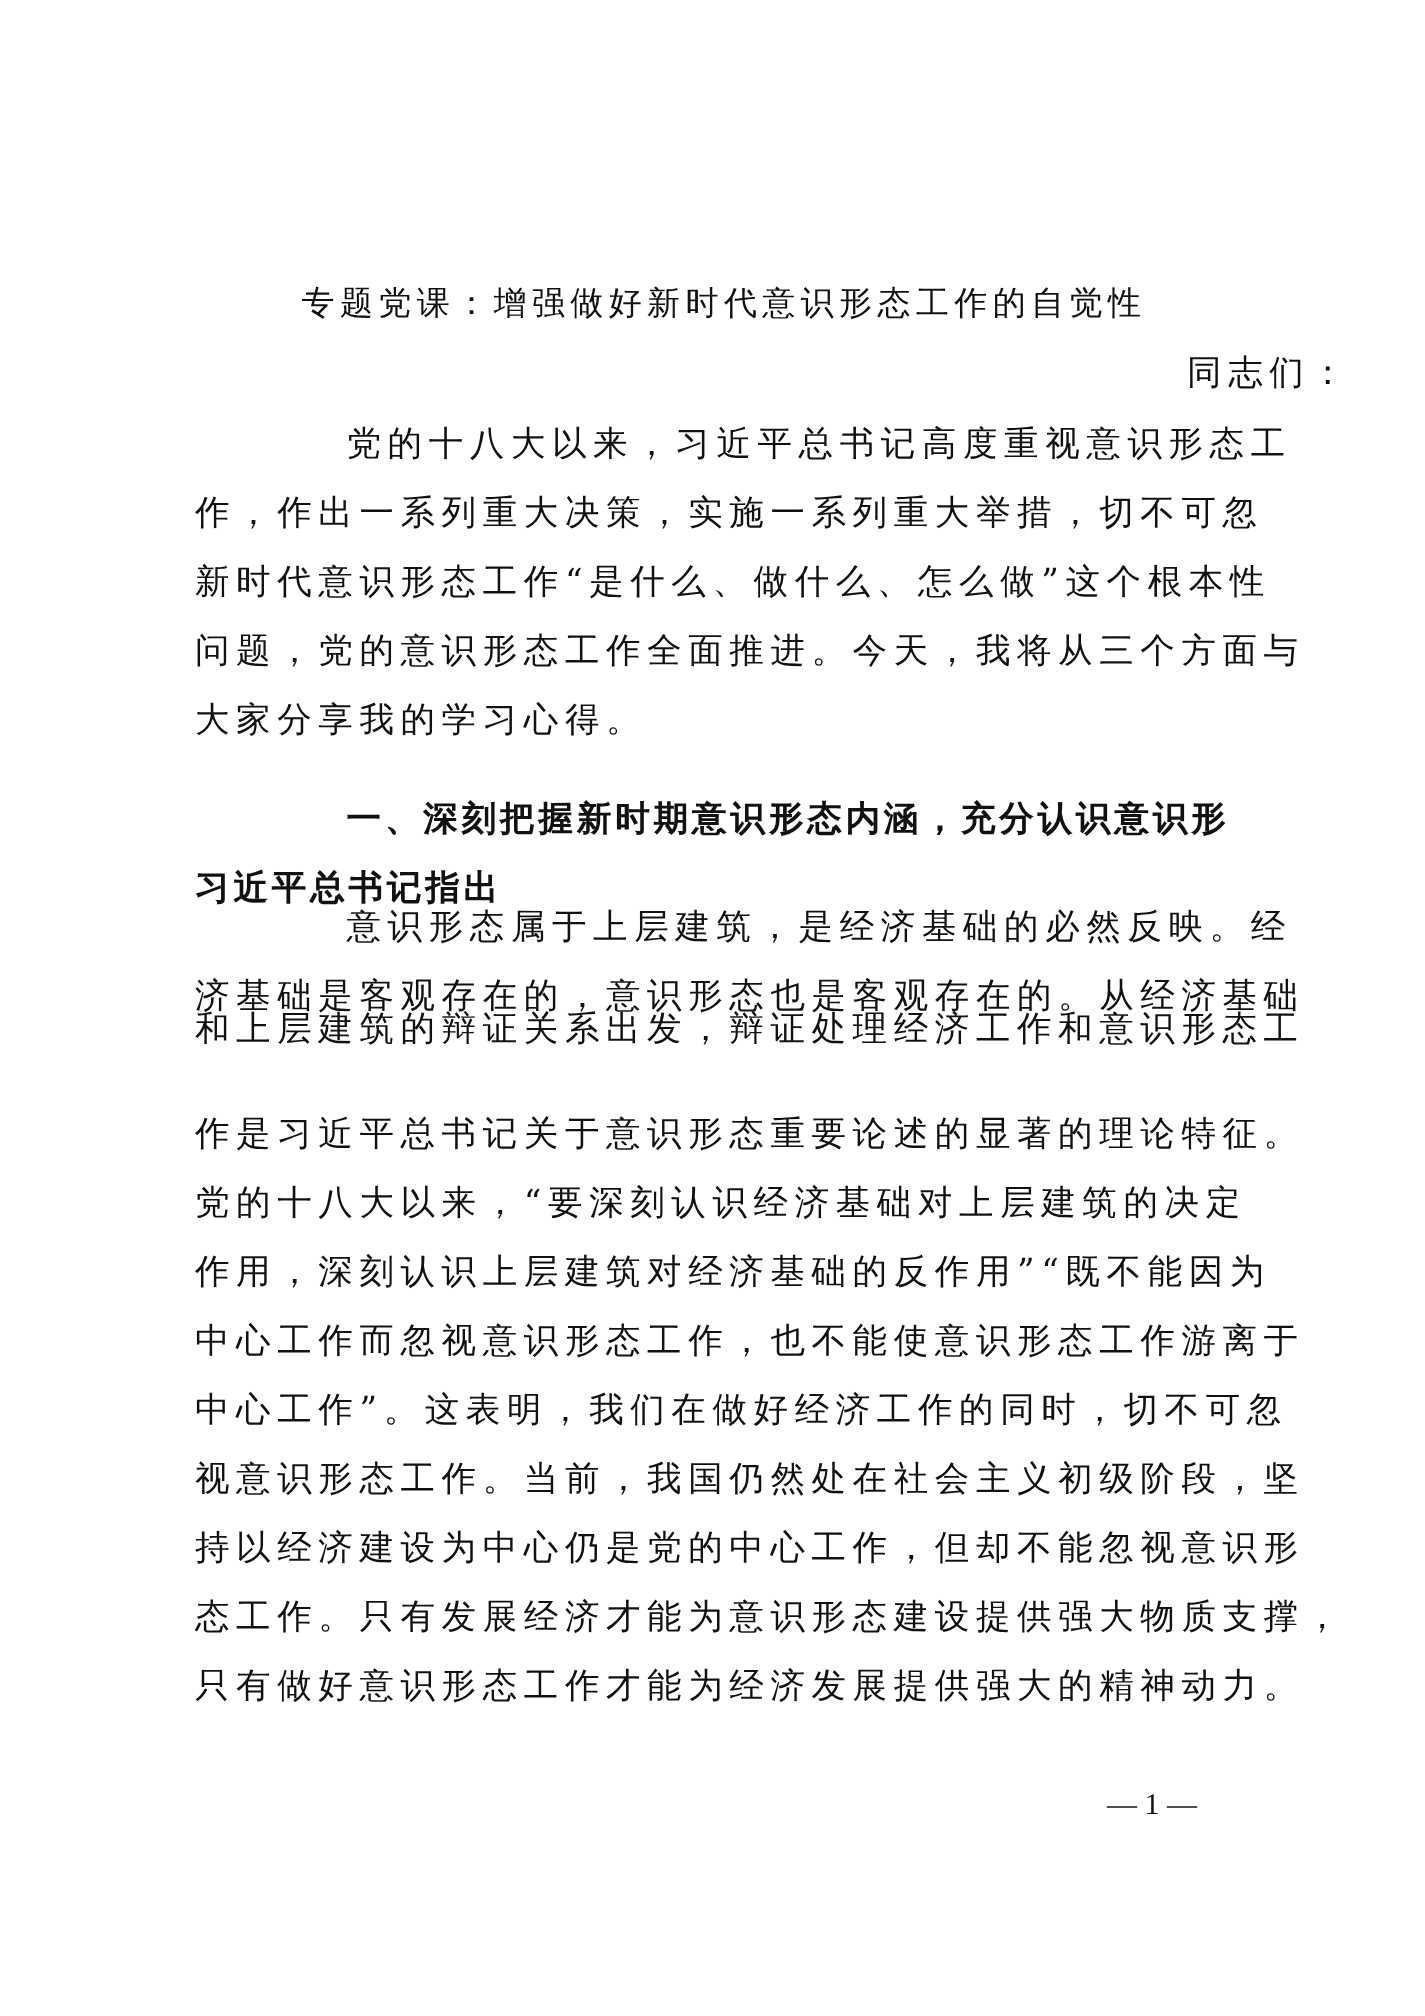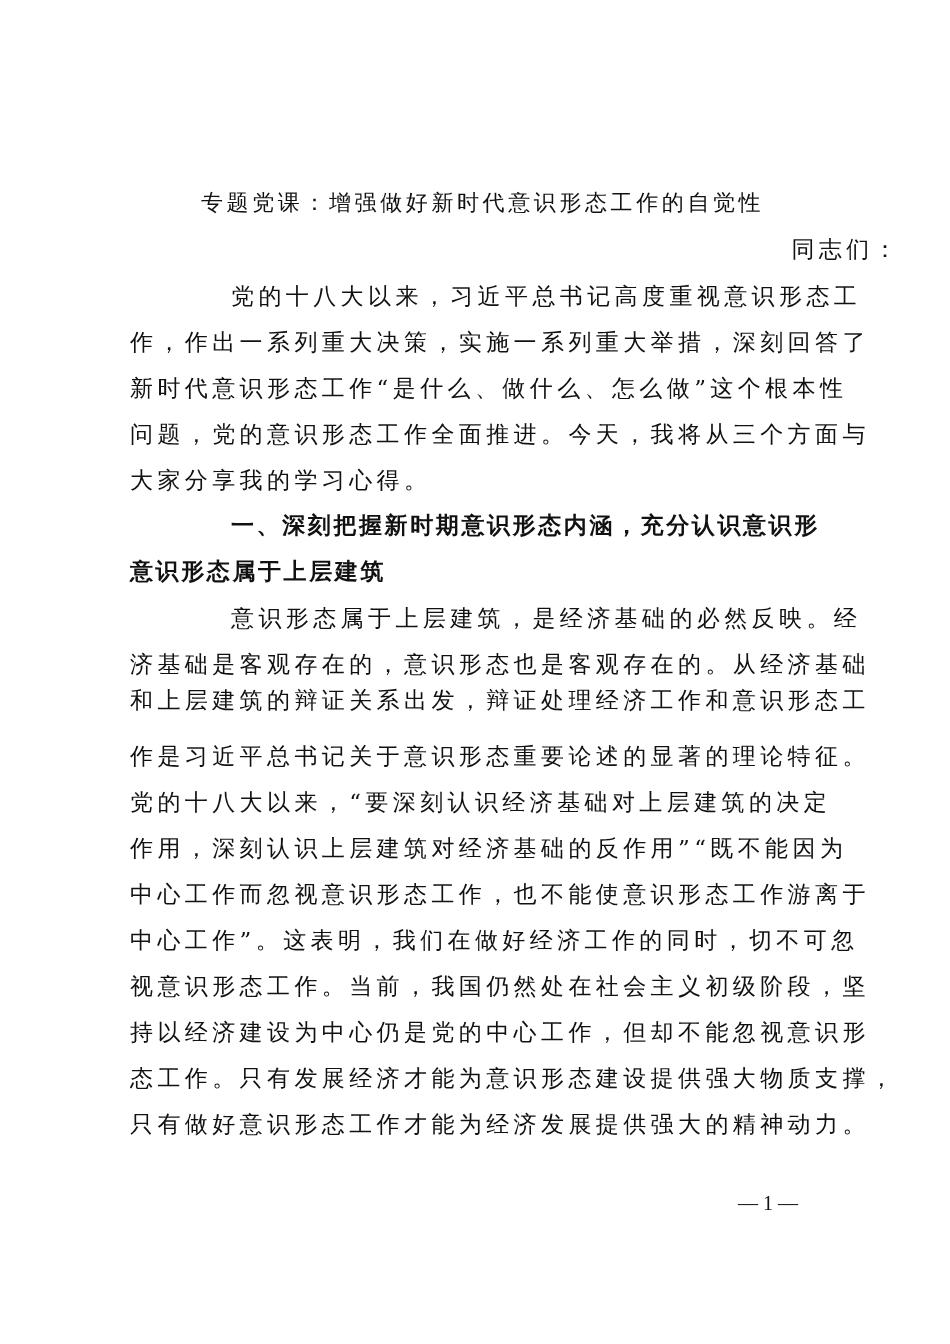--- a/index.html
+++ b/index.html
@@ -37,23 +37,24 @@
       font-size: 22px;
       letter-spacing: 3.6px;
     }
     .salute {
       left: 181px;
     }
     .indent {
       left: 231px;
     }
     .heading {
-      font-family: Liberation Serif, serif;
+      font-family: Liberation Mono, monospace;
       font-weight: bold;
       letter-spacing: 2.6px;
+      margin-top: 21px;
     }
     .page-number {
       position: absolute;
       left: 738px;
       top: 1191px;
       font-size: 20px;
       line-height: 24px;
       font-family: "Liberation Serif", "DejaVu Serif", serif;
       color: #111111;
       white-space: nowrap;
@@ -63,35 +64,35 @@
 <body>
 
 <div class="page">
 
   <div class="line title" style="top:189px;">专题党课：增强做好新时代意识形态工作的自觉性</div>
 
   <div class="line salute" style="top:235px;text-align:right;">同志们：</div>
 
   <div>
     <div class="line indent" style="top:282px;">党的十八大以来，习近平总书记高度重视意识形态工</div>
-    <div class="line" style="top:328px;">作，作出一系列重大决策，实施一系列重大举措，深刻回答了</div>
+    <div class="line" style="top:328px;">作，作出一系列重大决策，实施一系列重大举措，切不可忽</div>
     <div class="line" style="top:374px;">新时代意识形态工作“是什么、做什么、怎么做”这个根本性</div>
     <div class="line" style="top:420px;">问题，党的意识形态工作全面推进。今天，我将从三个方面与</div>
     <div class="line" style="top:466px;">大家分享我的学习心得。</div>
   </div>
 
   <div>
     <div class="line indent heading" style="top:512px;">一、深刻把握新时期意识形态内涵，充分认识意识形</div>
-    <div class="line heading" style="top:558px;">意识形态属于上层建筑</div>
+    <div class="line heading" style="top:558px;">习近平总书记指出</div>
   </div>
 
   <div>
     <div class="line indent" style="top:604px;">意识形态属于上层建筑，是经济基础的必然反映。经</div>
     <div class="line" style="top:650px;">济基础是客观存在的，意识形态也是客观存在的。从经济基础</div>
-    <div class="line" style="top:686px;">和上层建筑的辩证关系出发，辩证处理经济工作和意识形态工</div>
+    <div class="line" style="top:672px;">和上层建筑的辩证关系出发，辩证处理经济工作和意识形态工</div>
     <div class="line" style="top:742px;">作是习近平总书记关于意识形态重要论述的显著的理论特征。</div>
     <div class="line" style="top:788px;">党的十八大以来，“要深刻认识经济基础对上层建筑的决定</div>
     <div class="line" style="top:834px;">作用，深刻认识上层建筑对经济基础的反作用”“既不能因为</div>
     <div class="line" style="top:880px;">中心工作而忽视意识形态工作，也不能使意识形态工作游离于</div>
     <div class="line" style="top:926px;">中心工作”。这表明，我们在做好经济工作的同时，切不可忽</div>
     <div class="line" style="top:972px;">视意识形态工作。当前，我国仍然处在社会主义初级阶段，坚</div>
     <div class="line" style="top:1018px;">持以经济建设为中心仍是党的中心工作，但却不能忽视意识形</div>
     <div class="line" style="top:1064px;">态工作。只有发展经济才能为意识形态建设提供强大物质支撑，</div>
     <div class="line" style="top:1110px;">只有做好意识形态工作才能为经济发展提供强大的精神动力。</div>
   </div>

